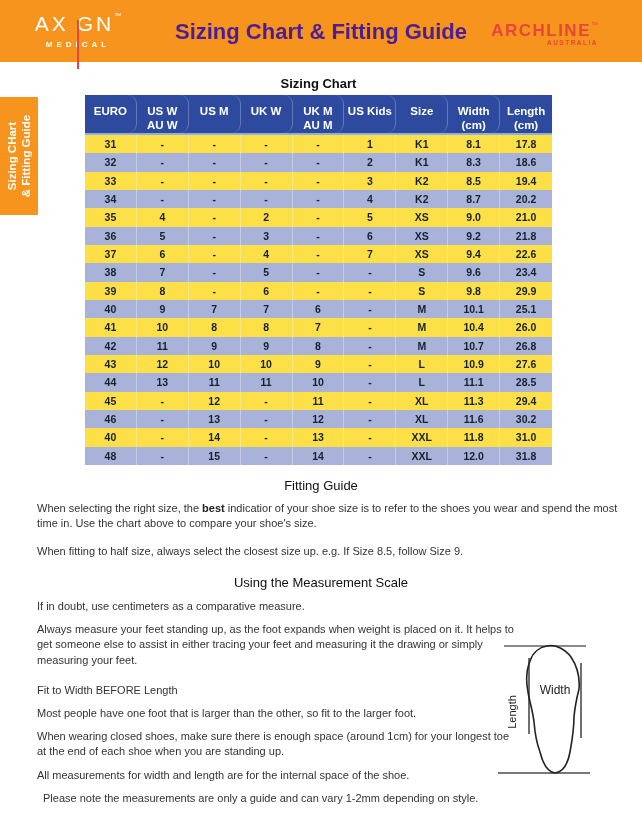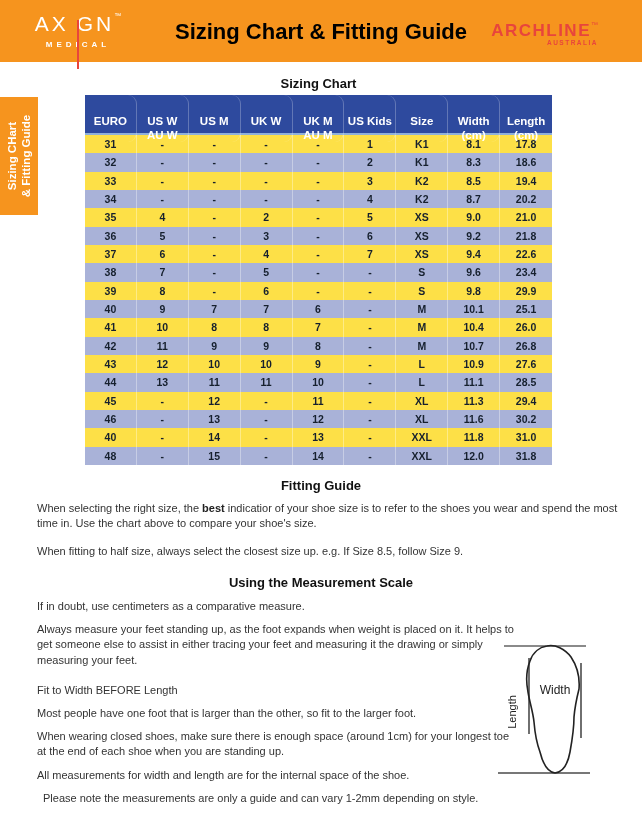--- a/index.html
+++ b/index.html
@@ -8,49 +8,49 @@
     background:#ffffff; font-family:"Liberation Sans", sans-serif;
   }
   
   .banner { position:absolute; left:0; top:0; width:642px; height:62px; background:#F6941E; }
   .brand-left { position:absolute; left:30px; top:12px; width:96px; text-align:center; color:#fff; }
   .brand-left .name-row { position:relative; font-size:21px; letter-spacing:3px; font-weight:400; }
   .brand-left .tm { font-size:7px; vertical-align:top; letter-spacing:0; }
   .brand-left .iline { position:absolute; left:47px; top:8px; width:2px; height:49px; background:#E8453C; }
   .brand-left .medical { font-size:8px; font-weight:bold; letter-spacing:4px; margin-top:4px; }
   .page-title { position:absolute; top:19px; left:50%; transform:translateX(-50%);
-    font-size:22px; font-weight:bold; color:#000000; white-space:nowrap; }
+    font-size:22px; font-weight:bold; color:#4c1d95; white-space:nowrap; }
   .brand-right { position:absolute; right:44px; top:21px; text-align:right; color:#E8453C; }
   .brand-right .name { font-size:17px; font-weight:bold; letter-spacing:1.5px; }
   .brand-right .tm { font-size:7px; vertical-align:top; }
   .brand-right .sub { font-size:6.5px; font-weight:bold; letter-spacing:1.5px; margin-top:-2px; }
   
   .side-tab { position:absolute; left:0; top:97px; width:38px; height:118px; background:#F6941E; }
   .side-tab .vtext { position:absolute; left:0; top:0; width:118px; height:38px;
     transform-origin:0 0; transform:rotate(-90deg) translateX(-118px);
     display:flex; flex-direction:column; justify-content:center;
     text-align:center; color:#fff; font-weight:bold; font-size:11.5px; line-height:14px; }
   
   .chart-heading { position:absolute; top:76px; left:85px; width:467px; text-align:center;
     font-size:13px; font-weight:bold; color:#111; }
   .size-table { position:absolute; left:85px; top:95px; width:467px; }
   .thead { display:grid; grid-template-columns:repeat(9,1fr); background:#2E4A9E;
     height:38px; border-bottom:2px solid #8FB0D9; }
   .th { color:#fff; font-weight:bold; font-size:11.5px; text-align:center;
-    padding-top:19px; line-height:14px; border-right:1px solid rgba(255,255,255,0.25);border-radius:9px; }
+    padding-top:9px; line-height:14px; border-right:1px solid rgba(255,255,255,0.25);border-radius:9px; }
   .th:last-child { border-right:none; }
   .tr { display:grid; grid-template-columns:repeat(9,1fr); height:18.33px; }
   .tr.dark  { background:#fde047; }
   .tr.light { background:#A9B2D8; }
   .td { font-size:10.5px; font-weight:bold; color:#16202E; text-align:center;
     line-height:18.33px; border-right:1px solid rgba(255,255,255,0.35); }
   .td:last-child { border-right:none; }
   
   .h2 { position:absolute; left:0; width:642px; text-align:center;
-    font-size:13px; font-weight:bold; color:#111; }
+    font-size:13px; font-weight:normal; color:#111; }
   .para { position:absolute; left:37px; width:592px; font-size:11px;
     line-height:15.3px; color:#333; }
   .para b { color:#222; }
   
   .foot-svg { position:absolute; left:494px; top:638px; }
 </style>
 </head>
 <body>
 
 <div class="banner">

